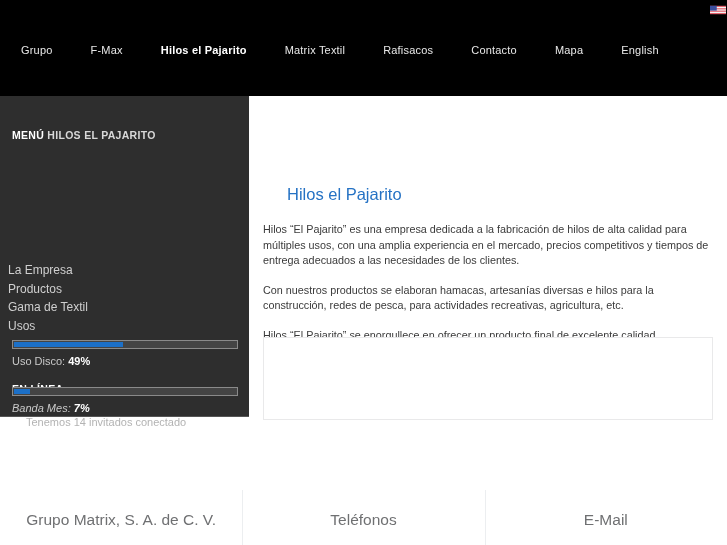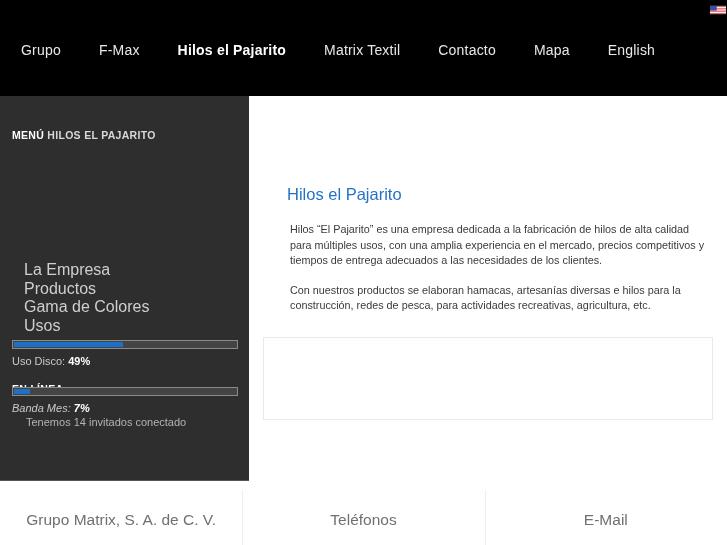--- a/index.html
+++ b/index.html
@@ -21,59 +21,59 @@
     width:16px; height:10px;
     display:block;
   }
   .nav {
     position:absolute; left:0; top:38px;
     width:100%; height:24px;
     display:flex; align-items:center;
   }
   .nav-item {
     color:#e8e8e8;
-    font-size:14px;
+    font-size:11px;
     line-height:24px;
     letter-spacing:0.2px;
     padding:0 10px;
     margin:0 9px;
     white-space:nowrap;
     cursor:pointer;
     text-decoration:none;
   }
   .nav-item:first-child { margin-left:11px; }
   .nav-item.active { font-weight:bold; color:#ffffff; }
 
   
   .sidebar {
     position:absolute; left:0; top:96px;
-    width:249px; height:385px;
+    width:249px; height:321px;
     background:#2e2e2e;
     border-bottom:1px solid #555;
   }
   .side-heading {
     position:absolute; left:12px; top:33px;
     font-size:10.5px;
     letter-spacing:0.3px;
     white-space:nowrap;
   }
   .side-heading .strong { color:#ffffff; font-weight:bold; }
   .side-heading .light  { color:#d8d8d8; font-weight:bold; }
 
   .side-menu {
     position:absolute; left:0; top:165px; width:100%;
     list-style:none;
   }
   .side-menu li { height:18.5px; }
   .side-menu a {
     display:block;
     color:#cfcfcf;
-    font-size:16px;
+    font-size:12px;
     line-height:18.5px;
-    padding-left:24px;
+    padding-left:8px;
     text-decoration:none;
     cursor:pointer;
   }
 
   .online-heading {
     position:absolute; left:12px; top:287px;
     color:#ffffff; font-weight:bold;
     font-size:10.5px; letter-spacing:0.3px;
   }
   .online-text {
@@ -110,21 +110,20 @@
     font-weight:normal;
     white-space:nowrap;
   }
   .content-body { position:absolute; left:14px; top:126px; width:450px; }
   .content-body p {
     color:#3a3a3a;
     font-size:10.8px;
     line-height:15.6px;
     margin-bottom:14px;
     text-align:left;
-    margin-left:27px;
   }
   .media-box {
     position:absolute; left:14px; top:241px;
     width:450px; height:83px;
     border:1px solid #e9e9ea;
     background:#ffffff;
   }
 
   
   .footer {
@@ -173,20 +172,21 @@
       <rect x="0" y="4.28" width="19" height="1.43" fill="#f2f2f2"></rect>
       <rect x="0" y="7.14" width="19" height="1.43" fill="#f2f2f2"></rect>
       <rect x="0" y="0" width="8" height="5.7" fill="#3b4fa0"></rect>
     </svg>
 
     <nav class="nav">
       <a class="nav-item" href="#">Grupo</a>
       <a class="nav-item" href="#">F-Max</a>
       <a class="nav-item active" href="#">Hilos el Pajarito</a>
       <a class="nav-item" href="#">Matrix Textil</a>
+      <a class="nav-item" href="#">Rafisacos</a>
       <a class="nav-item" href="#">Contacto</a>
       <a class="nav-item" href="#">Mapa</a>
       <a class="nav-item" href="#">English</a>
     </nav>
   </div>
 
   <aside class="sidebar">
 
     <div class="side-heading">
       <span class="strong">MENÚ</span>
@@ -194,21 +194,21 @@
     </div>
 
     <ul class="side-menu">
       <li>
         <a href="#">La Empresa</a>
       </li>
       <li>
         <a href="#">Productos</a>
       </li>
       <li>
-        <a href="#">Gama de Colores</a>
+        <a href="#">Gama de Textil</a>
       </li>
       <li>
         <a href="#">Usos</a>
       </li>
     </ul>
 
     <div class="online-heading">EN LÍNEA:</div>
     <div class="online-text">Tenemos 14 invitados conectado</div>
 
     <div class="meter-wrap" style="top:244px;">
@@ -229,20 +229,21 @@
       </div>
     </div>
   </aside>
 
   <main class="content">
     <h1 class="content-title">Hilos el Pajarito</h1>
 
     <div class="content-body">
       <p>Hilos “El Pajarito” es una empresa dedicada a la fabricación de hilos de alta calidad para múltiples usos, con una amplia experiencia en el mercado, precios competitivos y tiempos de entrega adecuados a las necesidades de los clientes.</p>
       <p>Con nuestros productos se elaboran hamacas, artesanías diversas e hilos para la construcción, redes de pesca, para actividades recreativas, agricultura, etc.</p>
+      <p>Hilos “El Pajarito” se enorgullece en ofrecer un producto final de excelente calidad.</p>
     </div>
 
     <div class="media-box"></div>
   </main>
 
   <footer class="footer">
     <div class="foot-col">
       <div class="foot-title">Grupo Matrix, S. A. de C. V.</div>
       <div class="foot-sub"></div>
     </div>

